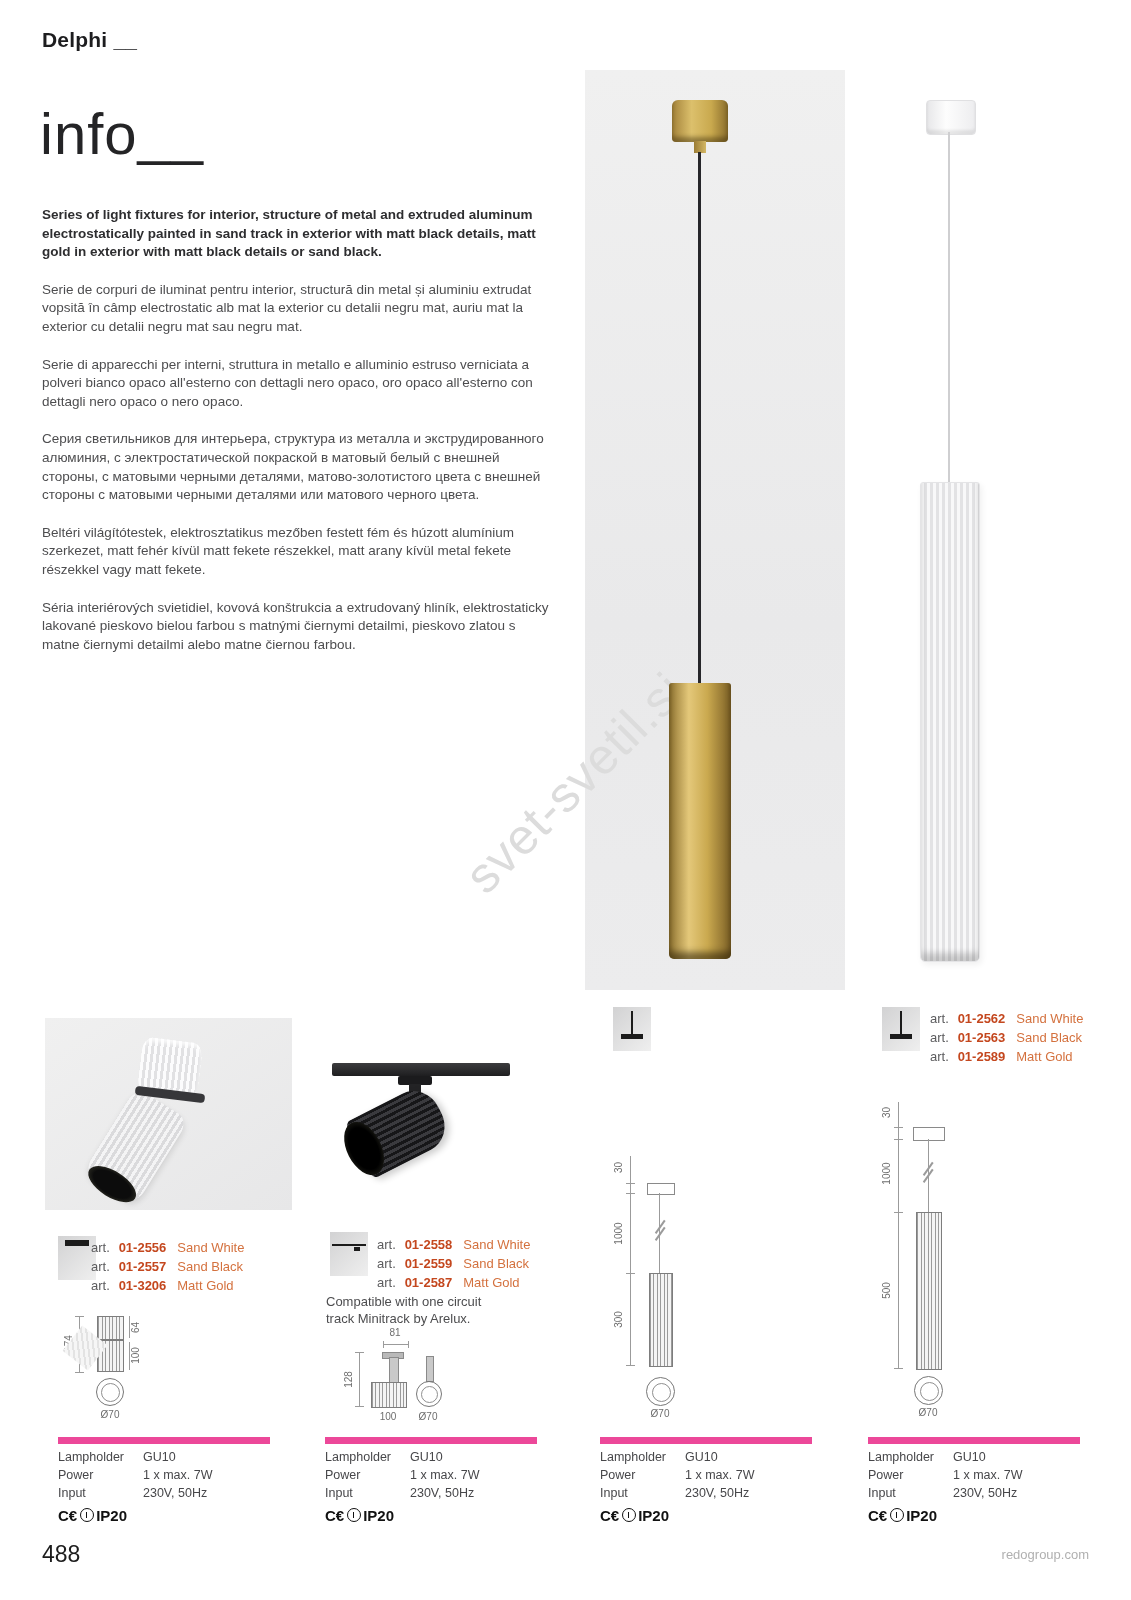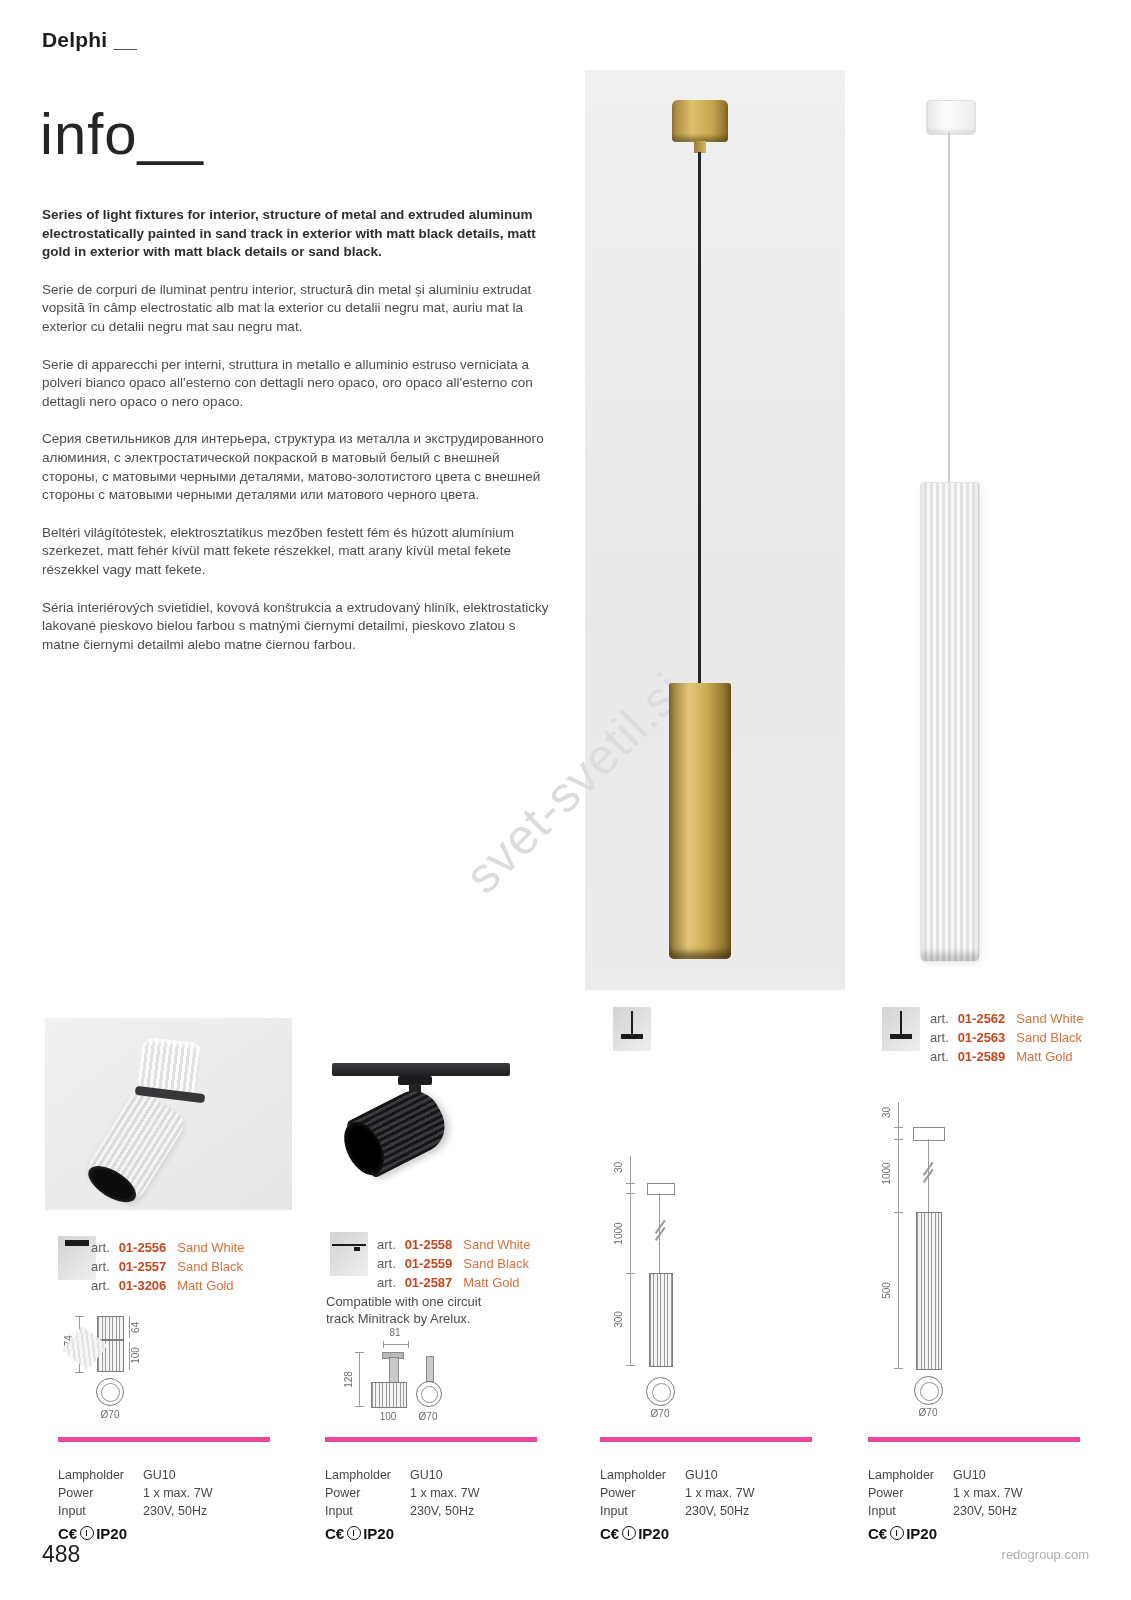--- a/index.html
+++ b/index.html
@@ -38,21 +38,21 @@
   .tkh{position:absolute;width:9px;height:1px;background:#9b9b9b;}
   .tkv{position:absolute;width:1px;height:7px;background:#9b9b9b;}
   .dlab{position:absolute;font-size:10px;color:#6e6e6e;width:36px;text-align:center;}
   .rot{transform:rotate(-90deg);}
   .hatch{position:absolute;background:repeating-linear-gradient(90deg,#9a9a9a 0 1px,#f4f4f4 1px 3.5px);border:1px solid #7d7d7d;}
   .outline{position:absolute;border:1px solid #8a8a8a;background:#fff;}
   .circ-o{position:absolute;border:1.5px solid #777;border-radius:50%;}
   .circ-i{position:absolute;border:1px solid #8f8f8f;border-radius:50%;}
   .brk{position:absolute;width:16px;height:1.5px;background:#9b9b9b;transform:rotate(-55deg);}
   
-  .spec{position:absolute;width:212px;border-top:5px solid #ec4899;padding-top:24px;z-index:4;}
+  .spec{position:absolute;width:212px;border-top:7px solid #ec4899;padding-top:4px;z-index:4;}
   .spec-row{height:18px;line-height:18px;font-size:12.5px;color:#47474a;}
   .spec-label{display:inline-block;width:85px;}
   .spec-icons{margin-top:4px;display:flex;align-items:center;height:18px;}
   .ce{font-size:15px;font-weight:600;color:#111;letter-spacing:0;}
   .cls{display:inline-block;width:12px;height:12px;border:1.4px solid #111;border-radius:50%;margin:0 2px 0 3px;position:relative;}
   .cls-line{position:absolute;left:4.6px;top:2.5px;width:1.6px;height:6px;background:#111;}
   .ip{font-size:15px;font-weight:800;color:#111;}
   
   .pagenum{position:absolute;left:42px;top:1541px;font-size:23px;font-weight:500;color:#1c1c1c;}
   .site{position:absolute;right:42px;top:1547px;font-size:13px;color:#b0b0b0;}

